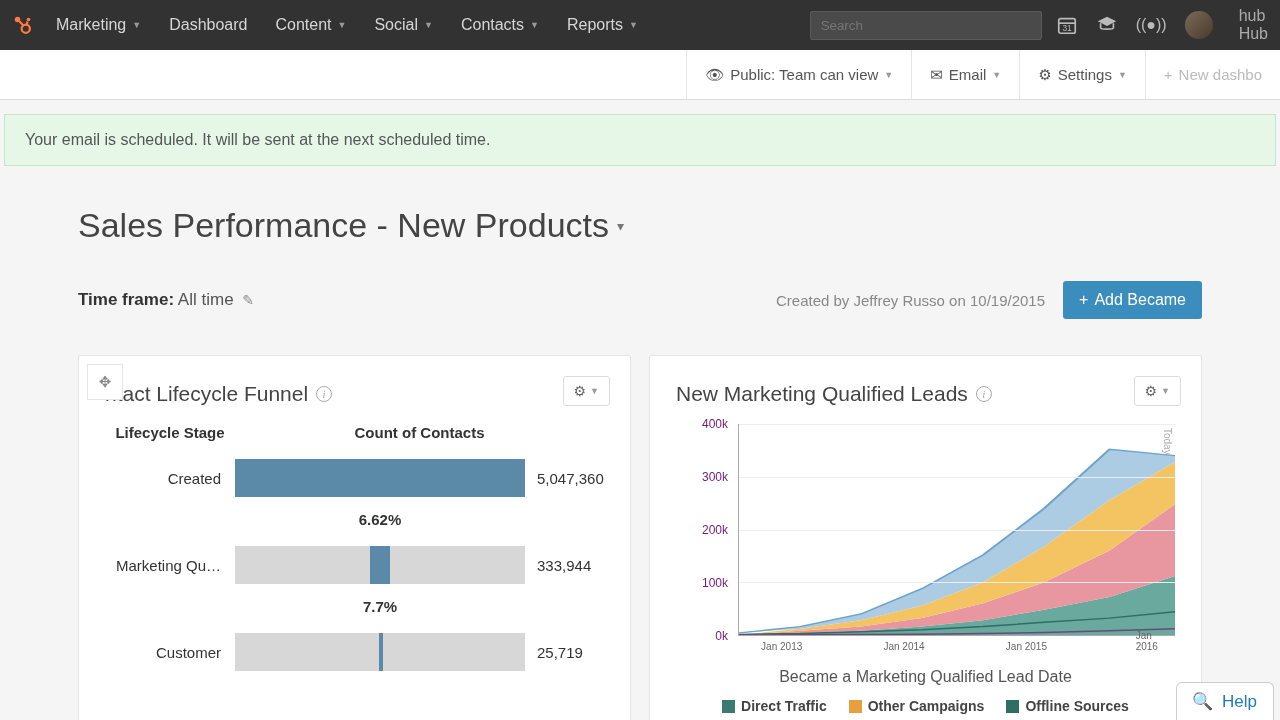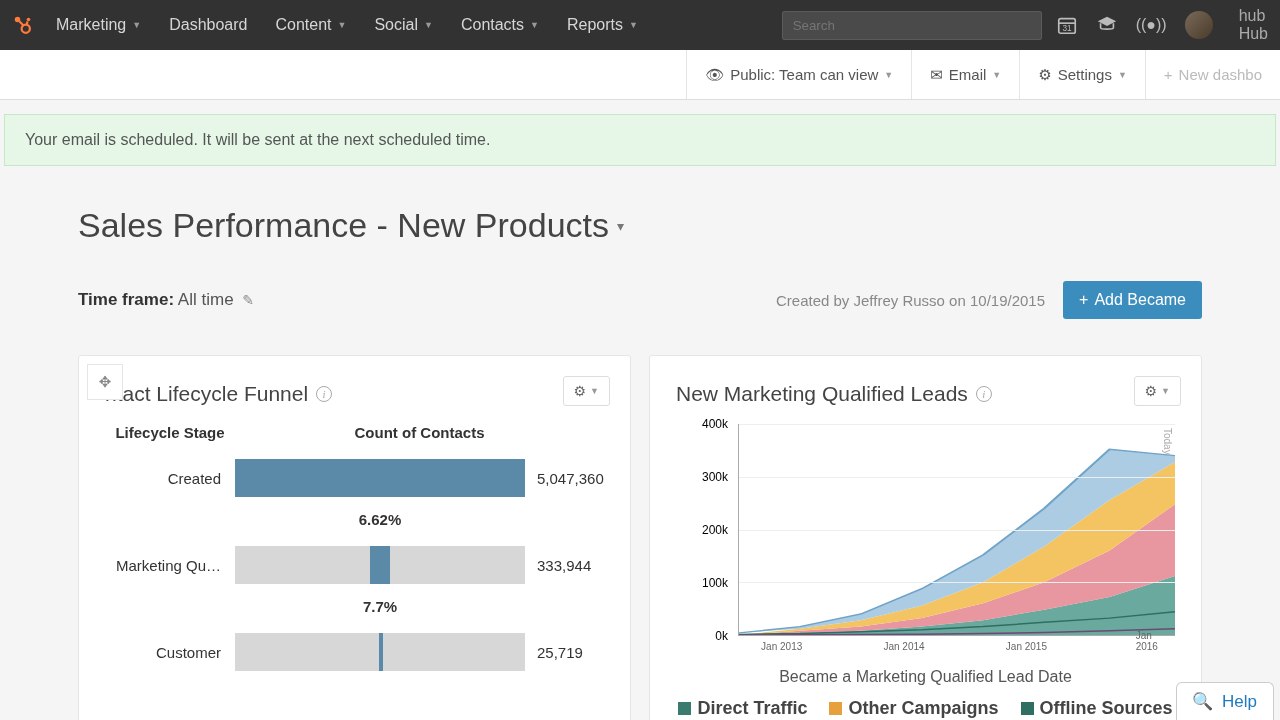--- a/index.html
+++ b/index.html
@@ -1,21 +1,21 @@
 <!DOCTYPE html>
 <html><head>
 <meta charset="utf-8">
 <style>
 *{box-sizing:border-box;margin:0;padding:0;font-family:-apple-system,BlinkMacSystemFont,"Segoe UI",Helvetica,Arial,sans-serif}
 body{background:#f5f5f5;width:1280px;height:720px;overflow:hidden;color:#333}
 .topnav{background:#323232;height:50px;display:flex;align-items:center;padding:0 12px;color:#ccc;font-size:16px}
 .logo{width:22px;height:22px;margin-right:8px}
 .nav-item{padding:0 14px;cursor:pointer;display:flex;align-items:center;gap:6px;color:#d6d6d6}
 .caret{font-size:9px;color:#999}
-.search-box{background:#4a4a4a;border:1px solid #5a5a5a;border-radius:2px;padding:6px 10px;color:#aaa;width:260px;margin-left:8px}
+.search-box{background:#4a4a4a;border:1px solid #5a5a5a;border-radius:2px;padding:6px 10px;color:#aaa;width:232px;margin-left:8px}
 .top-icons{display:flex;align-items:center;gap:18px;margin-left:14px;color:#aaa}
 .avatar{width:28px;height:28px;border-radius:50%;background:linear-gradient(135deg,#7a6a5a,#4a3a2a)}
 .hub-text{font-size:16px;color:#aaa;margin-left:8px;line-height:1.1}
 .subnav{background:#fff;height:50px;display:flex;justify-content:flex-end;border-bottom:1px solid #ddd}
 .subnav-item{border-left:1px solid #e5e5e5;padding:0 18px;display:flex;align-items:center;gap:6px;color:#555;cursor:pointer;font-size:15px}
 .subnav-item.disabled{color:#bbb}
 .alert{background:#e6f7e8;border:1px solid #c5e8c9;margin:14px 4px 0 4px;padding:16px 20px;font-size:16px;color:#555}
 .main{padding:40px 78px 0 78px}
 .page-title{font-size:34px;color:#444;font-weight:400;display:flex;align-items:center;gap:8px}
 .title-caret{font-size:14px;color:#777}
@@ -38,28 +38,28 @@
 .fh-count{flex:1;text-align:center}
 .funnel-row{display:flex;align-items:center;margin-top:18px}
 .fr-label{width:130px;text-align:right;padding-right:14px;font-size:15px;color:#333;white-space:nowrap;overflow:hidden;text-overflow:ellipsis}
 .fr-bar-wrap{flex:1;position:relative}
 .fr-track{background:#d7d7d7;height:38px;width:290px;position:relative}
 .fr-fill{background:#5a8aa8;height:100%;position:absolute;top:0}
 .fr-value{position:absolute;left:302px;top:50%;transform:translateY(-50%);font-size:15px;color:#333;white-space:nowrap}
 .fr-pct{text-align:center;font-size:15px;font-weight:700;color:#333;margin-top:14px;width:290px;margin-left:130px}
 .chart-area{margin-top:18px;position:relative;height:240px}
 .y-axis{position:absolute;left:0;top:0;bottom:28px;width:56px}
-.y-tick{position:absolute;right:4px;font-size:12px;color:#000000;transform:translateY(-50%)}
+.y-tick{position:absolute;right:4px;font-size:12px;color:#701a75;transform:translateY(-50%)}
 .plot{position:absolute;left:62px;right:0;top:0;bottom:28px;border-left:1px solid #aaa;border-bottom:1px solid #aaa}
 .grid-h{position:absolute;left:0;right:0;border-top:1px solid #eee}
 .x-tick{position:absolute;bottom:6px;font-size:10px;color:#666;transform:translateX(-50%)}
 .x-axis-row{position:absolute;left:62px;right:0;bottom:6px;height:20px}
 .x-label{text-align:center;font-size:16px;color:#555;margin-top:4px}
 .today{position:absolute;right:2px;top:4px;font-size:10px;color:#aaa;writing-mode:vertical-rl}
-.legend{display:flex;gap:22px;margin-top:12px;font-size:18px;font-weight:700;color:#444;justify-content:center}
+.legend{display:flex;gap:22px;margin-top:12px;font-size:14px;font-weight:700;color:#444;justify-content:center}
 .legend span{display:flex;align-items:center;gap:6px}
 .sw{width:13px;height:13px;display:inline-block}
 .help-btn{position:fixed;bottom:0;right:6px;background:#fff;border:1px solid #ccc;border-bottom:none;border-radius:6px 6px 0 0;padding:8px 16px;color:#1f7bbf;font-size:17px;display:flex;align-items:center;gap:8px}
 svg{display:block}
 </style>
 </head>
 <body>
 
 <div class="topnav">
   <span class="logo">

